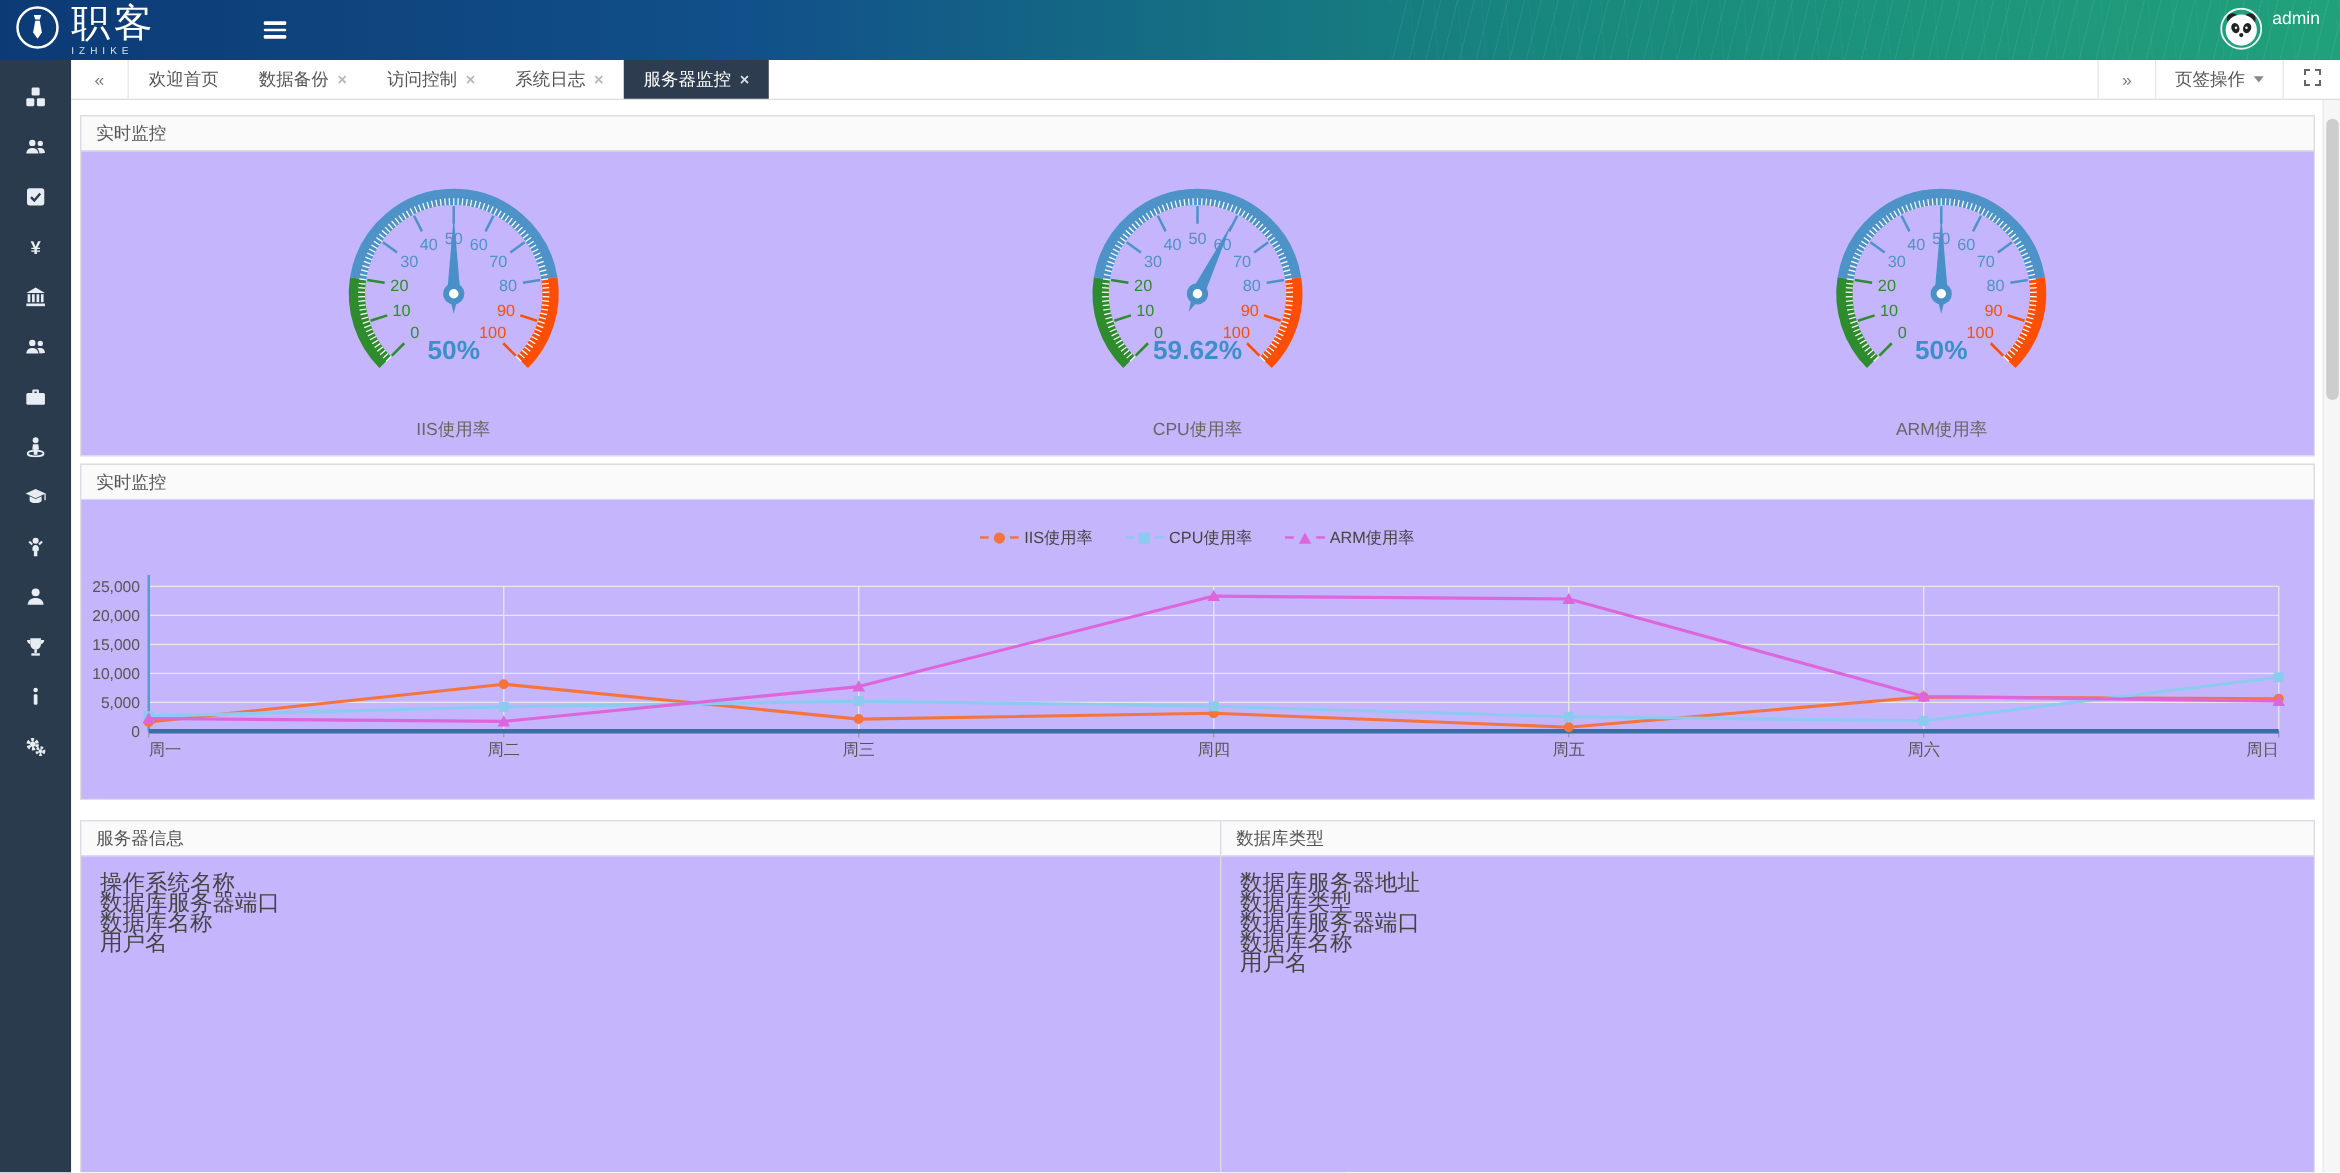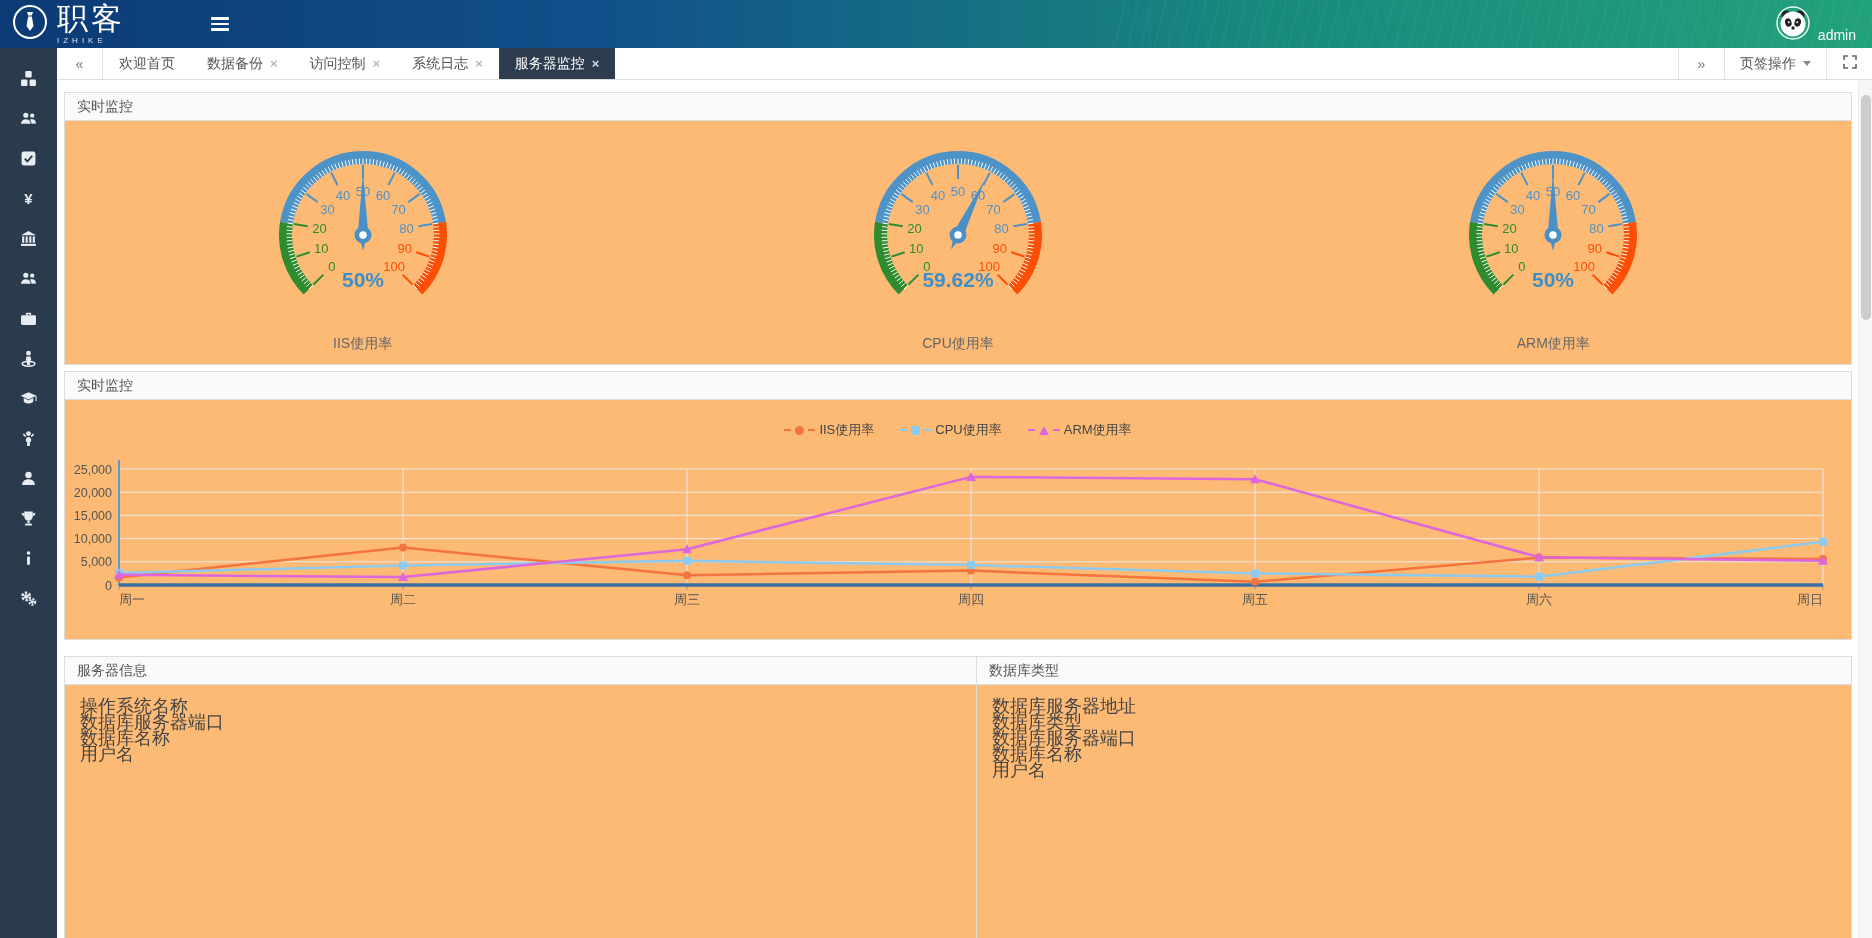--- a/index.html
+++ b/index.html
@@ -12,21 +12,21 @@
   .navbar-decor { position:absolute; right:0; top:0; height:100%; width:760px; pointer-events:none;
     background:repeating-linear-gradient(104deg, rgba(255,255,255,.10) 0 1px, transparent 1px 13px),
                repeating-linear-gradient(86deg, rgba(255,255,255,.05) 0 1px, transparent 1px 19px);
     opacity:.55; }
   .brand { display:flex; align-items:center; gap:9px; padding-left:12px; z-index:2; }
   .brand-txt { display:flex; flex-direction:column; line-height:1; }
   .brand-name { font-size:31px; font-weight:normal; letter-spacing:3px; }
   .brand-sub { font-size:8px; letter-spacing:4px; margin-top:3px; color:rgba(255,255,255,.85); }
   .hamburger { margin-left:86px; display:flex; flex-direction:column; gap:3px; cursor:pointer; z-index:2;}
   .hamburger i { display:block; width:18px; height:2.5px; background:#fff; border-radius:1px; }
-  .nav-user { margin-left:auto; margin-right:16px; display:flex; align-items:flex-end; gap:8px;
+  .nav-user { margin-left:auto; margin-right:16px; display:flex; align-items:flex-start; gap:8px;
     font-size:14px; cursor:pointer; z-index:2; }
 
   
   .main-row { display:flex; height:890px; }
   .sidebar { width:57px; background:#2a3b4e; padding-top:12px; flex:none; }
   .sidebar ul { list-style:none; }
   .sidebar li { height:40px; display:flex; align-items:center; justify-content:center; cursor:pointer; }
   .right-col { flex:1; display:flex; flex-direction:column; min-width:0; }
 
   
@@ -42,21 +42,21 @@
   .tab.active { background:#2d3c4e; color:#fff; }
   .tab.active .x { color:#d9dee5; }
   .tab-spacer { flex:1; }
   .tab-actions { display:flex; align-items:center; gap:7px; padding:0 15px; cursor:pointer;
     border-left:1px solid #e5e5e5;font-family:Liberation Mono, monospace; }
   .caret { width:0; height:0; border-left:4px solid transparent; border-right:4px solid transparent;
     border-top:5px solid #888; }
 
   
   .content { position:relative; height:858px; background:#fff; overflow:hidden; }
-  .panel { position:absolute; background:#fdba74; border:1px solid #ddd; }
+  .panel { position:absolute; background:#c4b5fd; border:1px solid #ddd; }
   .panel-h { height:28px; line-height:27px; padding:0 12px; background:#fafafa;
     border-bottom:1px solid #ddd; color:#555; font-size:14px; }
   #panel-gauges { left:7px; top:12px; width:1788px; height:273px; }
   #panel-line   { left:7px; top:291px; width:1788px; height:269px; }
   #panel-server { left:7px;  top:576px; width:1012px;  height:282px; border-bottom:none; }
   #panel-db     { left:919px; top:576px; width:876px; height:282px; border-bottom:none; }
 
   #gauge-row { display:flex; padding-top:16px; }
   .gauge-col { width:596px; display:flex; flex-direction:column; align-items:center; }
   .gauge-caption { margin-top:8px; font-size:14px; color:#666; }

